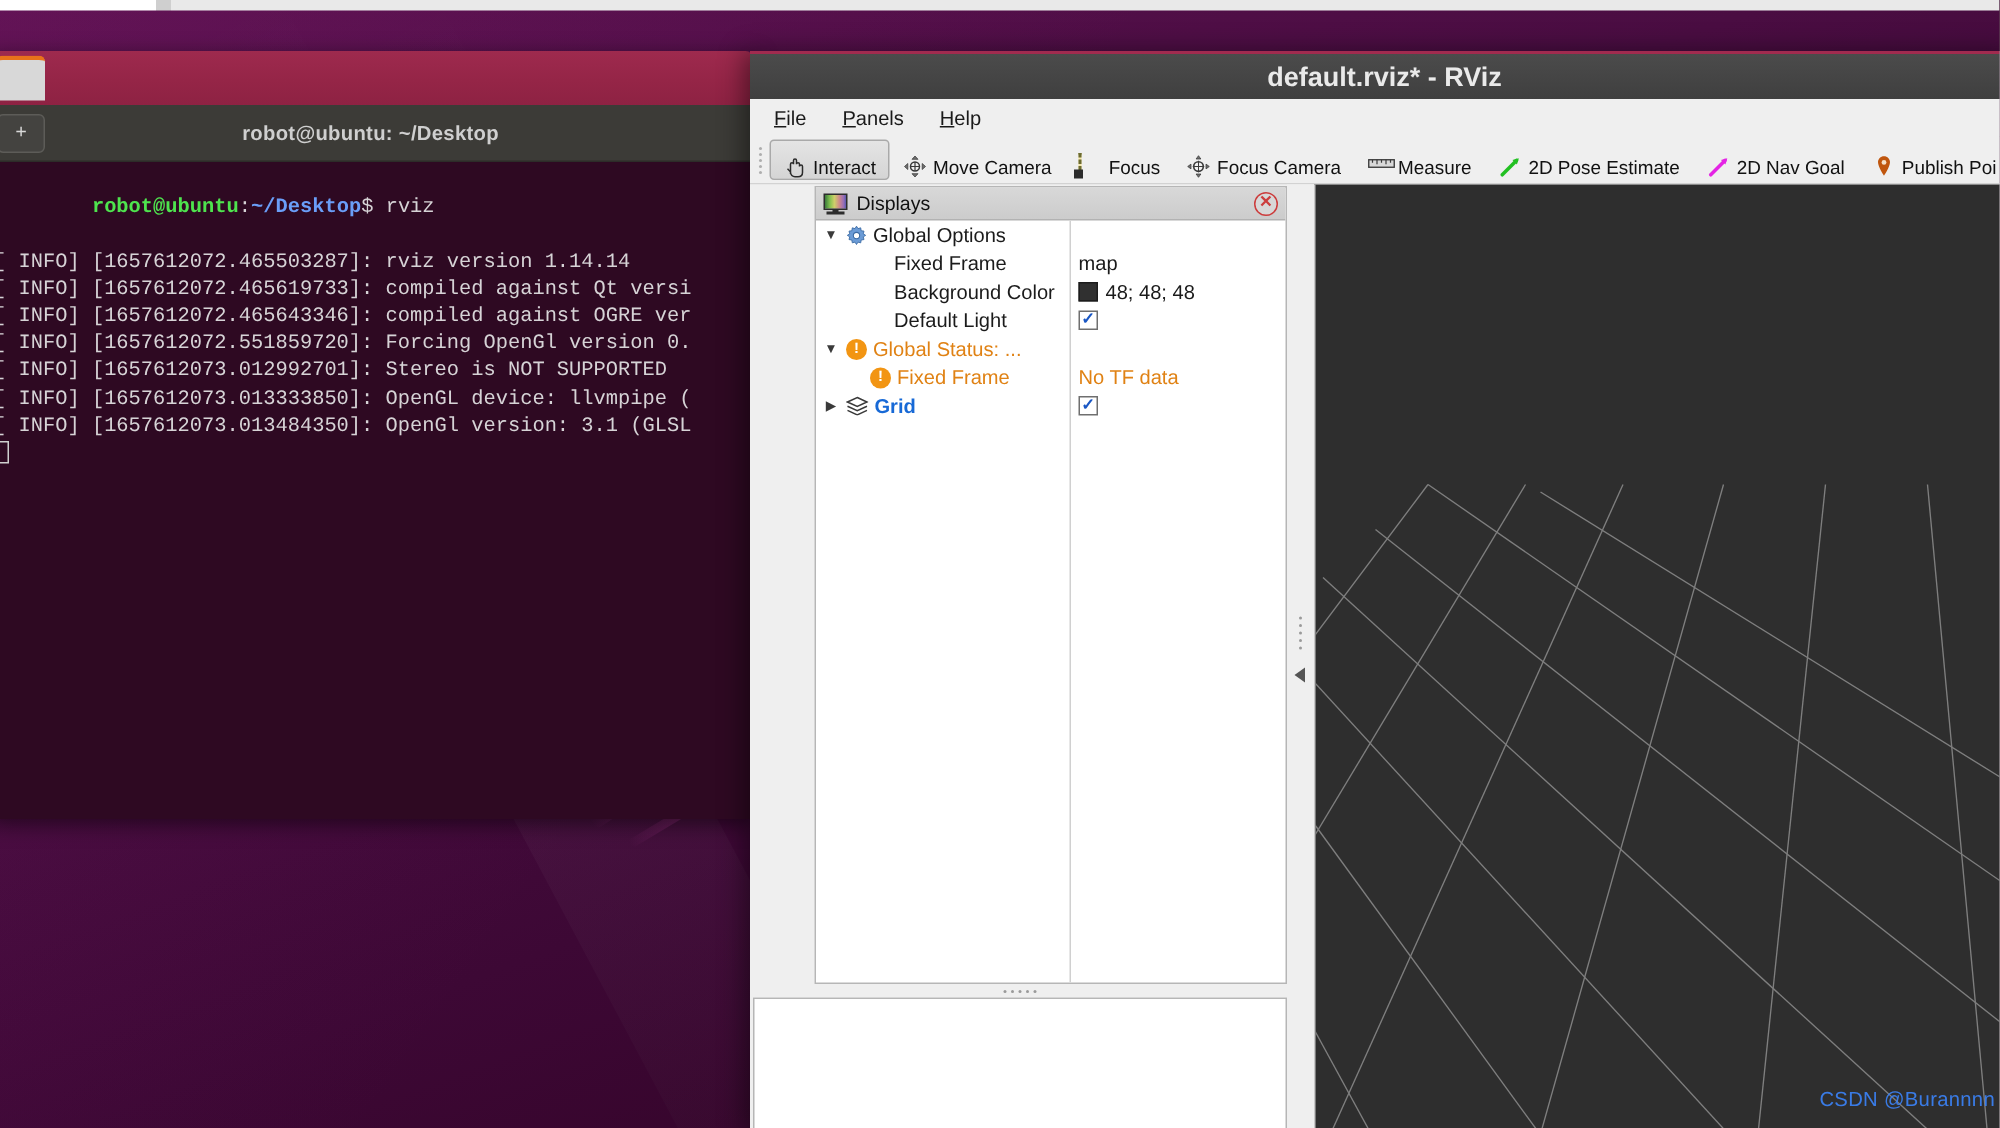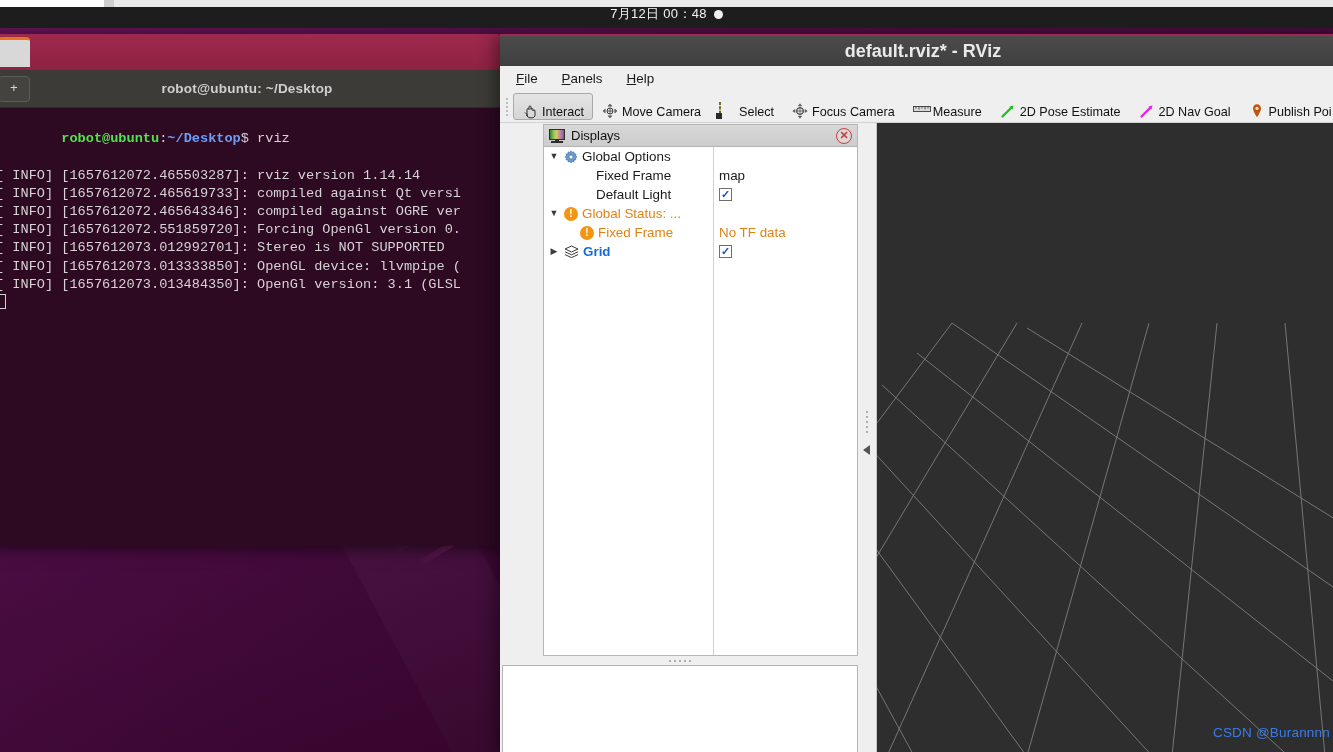--- a/index.html
+++ b/index.html
@@ -264,26 +264,20 @@
 
 <div id="screen">
 
   <div class="wallpaper">
     <div class="wp-band" style="left:120px; top:-60px; width:1100px; height:120px; transform:rotate(62deg);"></div>
     <div class="wp-band" style="left:250px; top:-40px; width:1100px; height:70px; transform:rotate(62deg);"></div>
     <div class="wp-streak" style="left:395px; top:545px; width:110px; height:9px; transform:rotate(-34deg);"></div>
     <div class="wp-streak" style="left:420px; top:560px; width:150px; height:6px; transform:rotate(-31deg);"></div>
   </div>
 
-  <div class="topbar">
-    <div class="clock">
-      <span>7月12日 00：48</span>
-      <span class="clock-dot"></span>
-    </div>
-  </div>
   <div class="topbar-leftwhite"></div>
   <div class="topbar-leftwhite2"></div>
   <div class="topbar-rightwhite"></div>
 
   <div class="terminal">
     <div class="term-titlebar">
       <div class="term-tabbutton"></div>
     </div>
     <div class="term-toolbar">
       <div class="newtab-btn">
@@ -338,21 +332,21 @@
         <div class="tb-btn">
           <span class="tb-icon"><svg width="16" height="16" viewBox="0 0 16 16">
               <path d="M8 1l2 2.2H6L8 1zM8 15l-2-2.2h4L8 15zM1 8l2.2-2v4L1 8zM15 8l-2.2 2V6L15 8z" fill="#707070" stroke="#3a3a3a" stroke-width="0.5"></path>
               <circle cx="8" cy="8" r="3" fill="none" stroke="#3a3a3a" stroke-width="1"></circle>
               <path d="M8 5v6M5 8h6" stroke="#3a3a3a" stroke-width="0.8"></path>
             </svg></span>
           <span>Move Camera</span>
         </div>
         <div class="tb-btn">
           <span class="tb-icon"><span class="ic-select"></span></span>
-          <span>Select</span>
+          <span>Focus</span>
         </div>
         <div class="tb-btn">
           <span class="tb-icon"><svg width="16" height="16" viewBox="0 0 16 16">
               <circle cx="8" cy="8" r="3.2" fill="none" stroke="#3a3a3a" stroke-width="1.1"></circle>
               <path d="M8 0.8l1.6 2.2H6.4L8 .8zM8 15.2l-1.6-2.2h3.2L8 15.2zM0.8 8l2.2-1.6v3.2L.8 8zM15.2 8l-2.2 1.6V6.4L15.2 8z" fill="#6f6f6f" stroke="#3a3a3a" stroke-width="0.5"></path>
               <path d="M8 4.2v7.6M4.2 8h7.6" stroke="#3a3a3a" stroke-width="0.7"></path>
             </svg></span>
           <span>Focus Camera</span>
         </div>
         <div class="tb-btn">
@@ -423,20 +417,32 @@
                 </div>
                 <div class="tcol2">
                   <span>map</span>
                 </div>
               </div>
               <div class="trow">
                 <div class="tcol1">
                   <span class="indent12"></span>
                   <span class="twisty"></span>
                   <span class="indent12"></span>
+                  <span>Background Color</span>
+                </div>
+                <div class="tcol2">
+                  <span class="colorswatch" style="background: rgb(48, 48, 48);"></span>
+                  <span>48; 48; 48</span>
+                </div>
+              </div>
+              <div class="trow">
+                <div class="tcol1">
+                  <span class="indent12"></span>
+                  <span class="twisty"></span>
+                  <span class="indent12"></span>
                   <span>Default Light</span>
                 </div>
                 <div class="tcol2">
                   <span class="checkbox">✓</span>
                 </div>
               </div>
               <div class="trow">
                 <div class="tcol1">
                   <span class="twisty">▼</span>
                   <span class="ic-warn">!</span>

